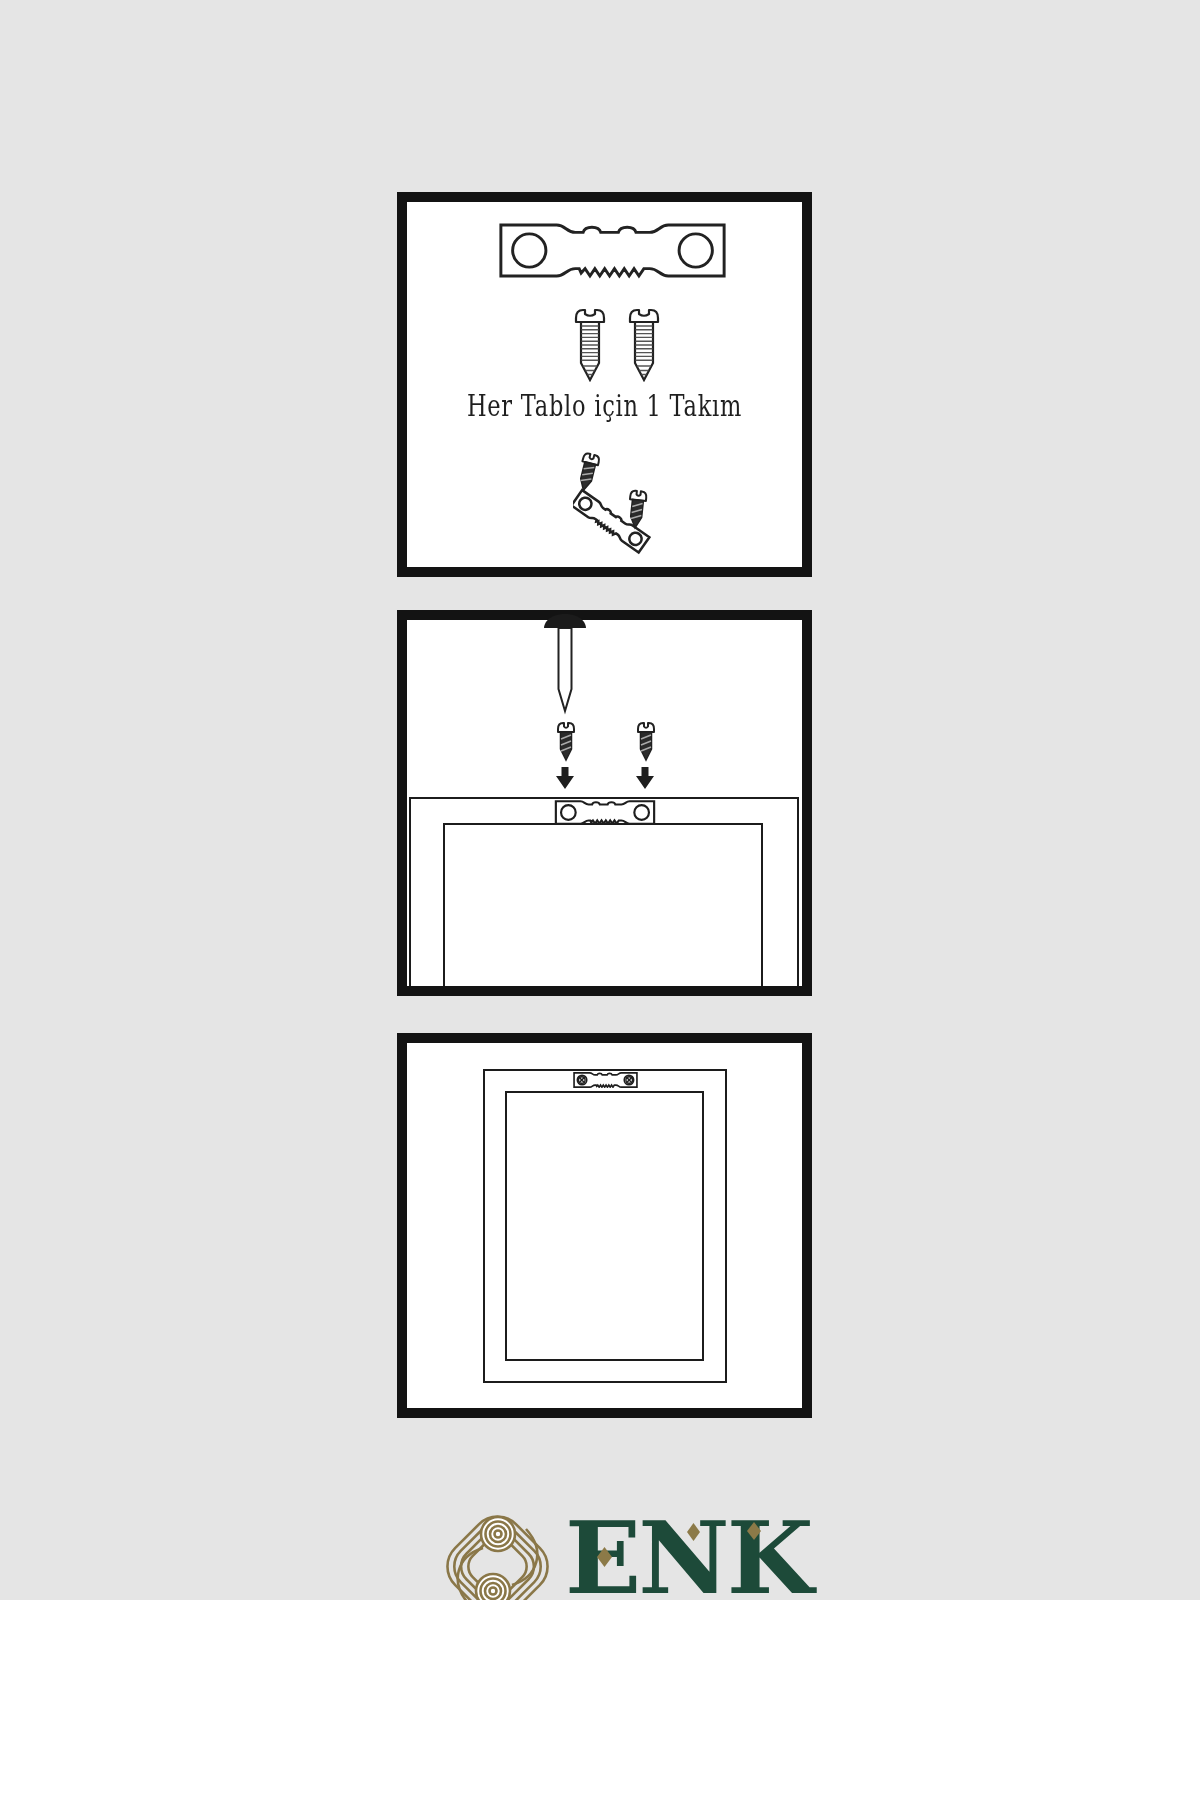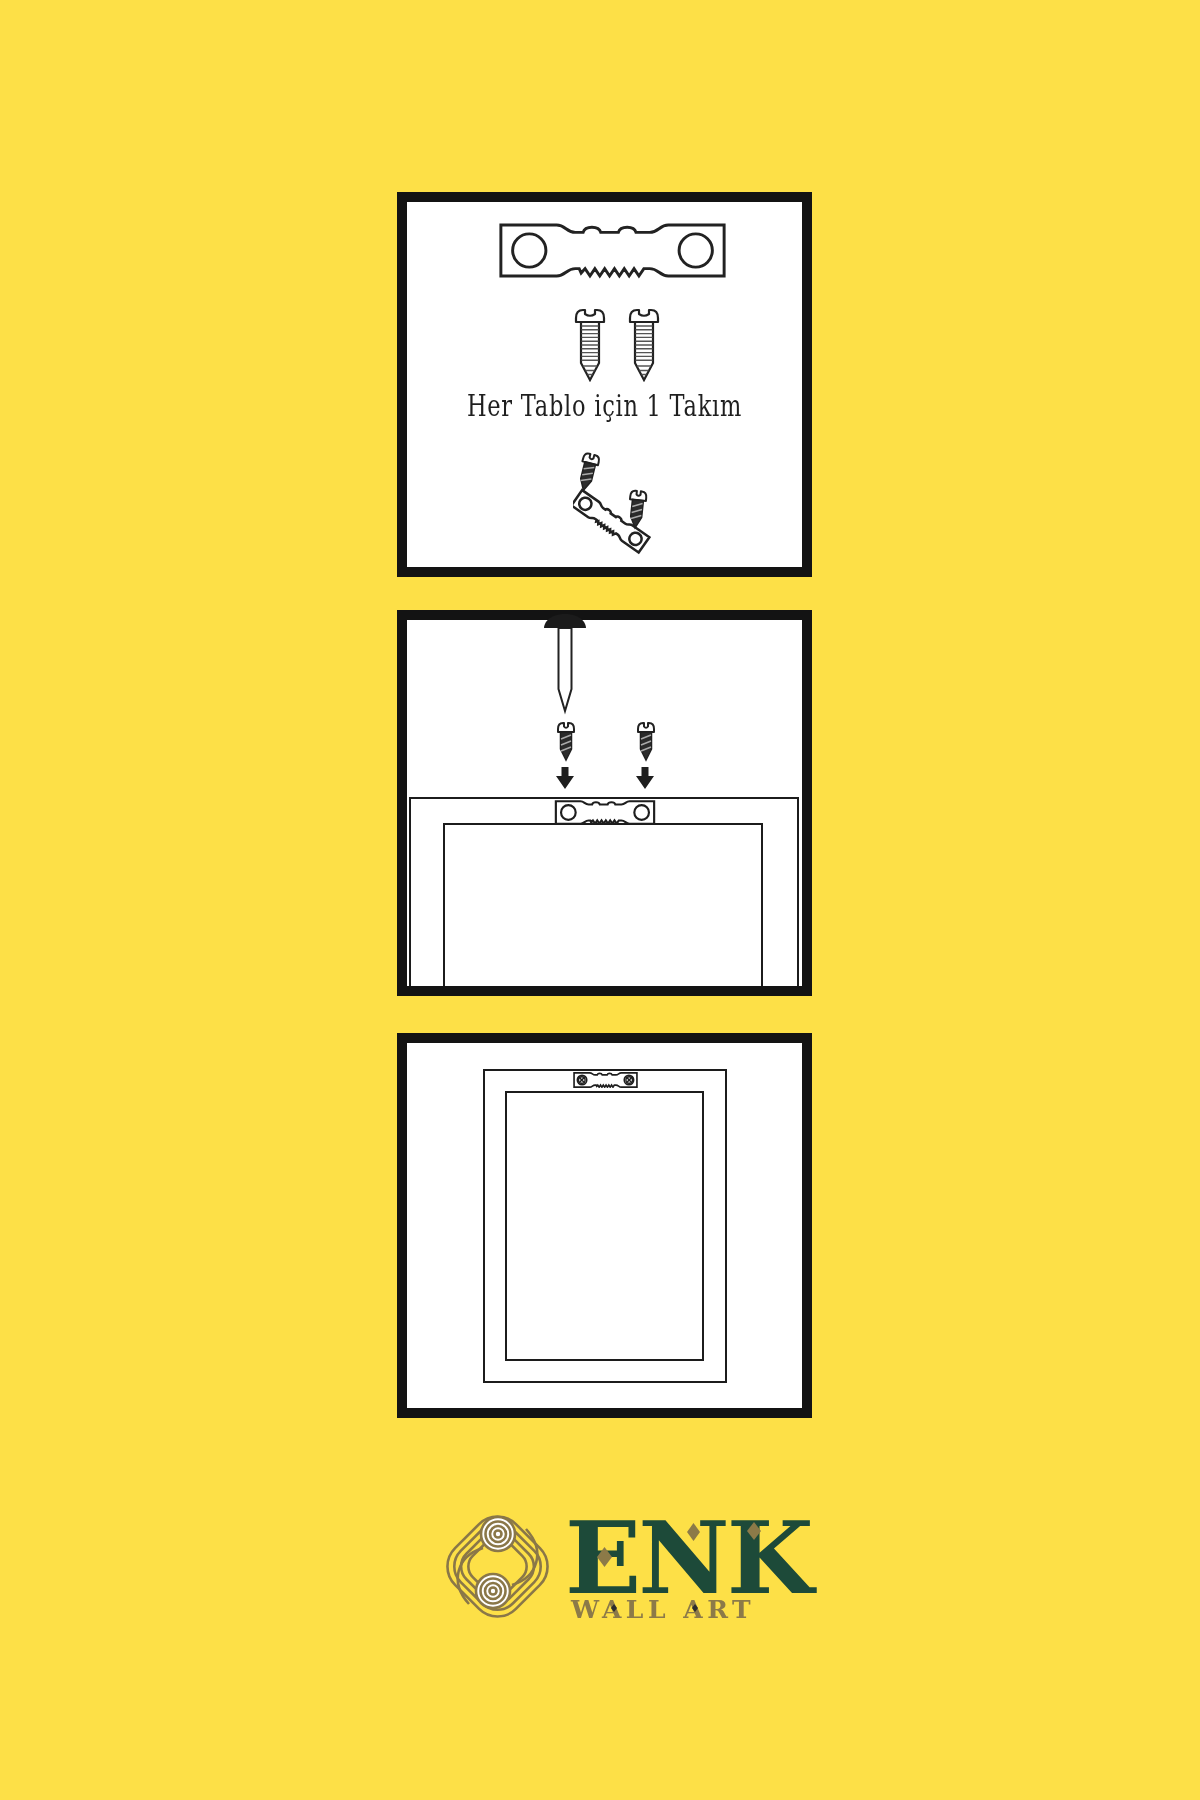--- a/index.html
+++ b/index.html
@@ -1,16 +1,16 @@
 <!DOCTYPE html>
 <html><head>
 <meta charset="utf-8">
 <style>
   html,body{margin:0;padding:0;background:#ffffff;}
-  .stage{position:relative;width:1200px;height:1800px;background:#fde047;overflow:hidden;
+  .stage{position:relative;width:1200px;height:1600px;background:#e5e5e5;overflow:hidden;
          font-family:"DejaVu Serif", serif;}
   .panel{position:absolute;left:397px;width:415px;border:10px solid #131313;background:#ffffff;
          box-sizing:border-box;}
   .p1{top:192px;height:385px;}
   .p2{top:610px;height:386px;}
   .p3{top:1033px;height:385px;}
   .abs{position:absolute;}
   .caption-row{position:absolute;left:0;top:186px;width:100%;text-align:center;}
   .caption{display:inline-block;font-size:30px;color:#1f1f1f;letter-spacing:1px;white-space:nowrap;
            transform:scaleX(0.75);transform-origin:50% 50%;font-family:"DejaVu Serif", serif;}

